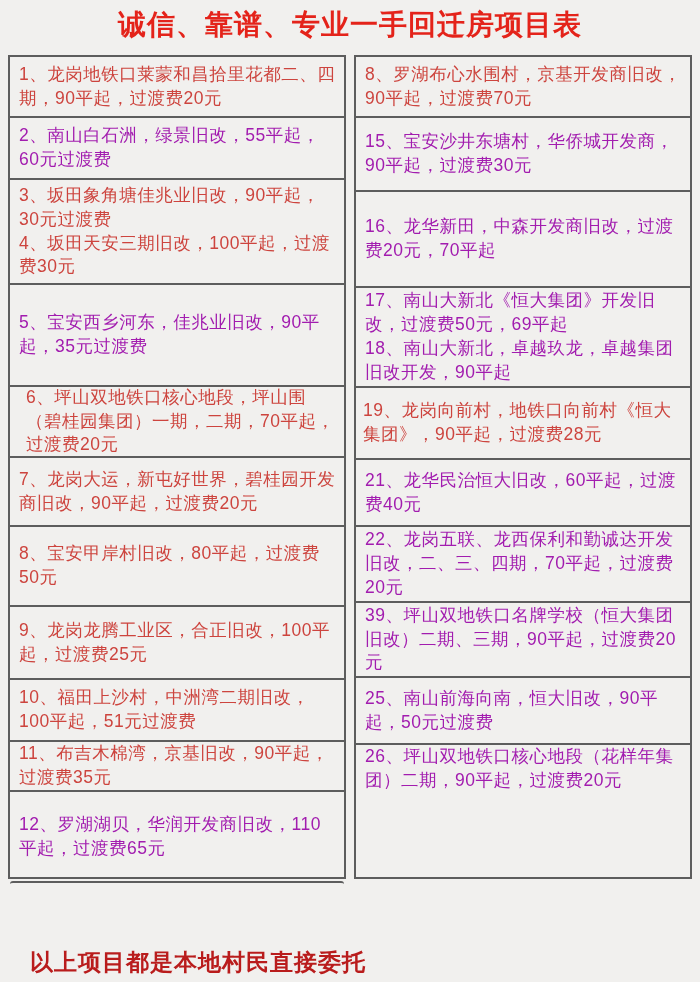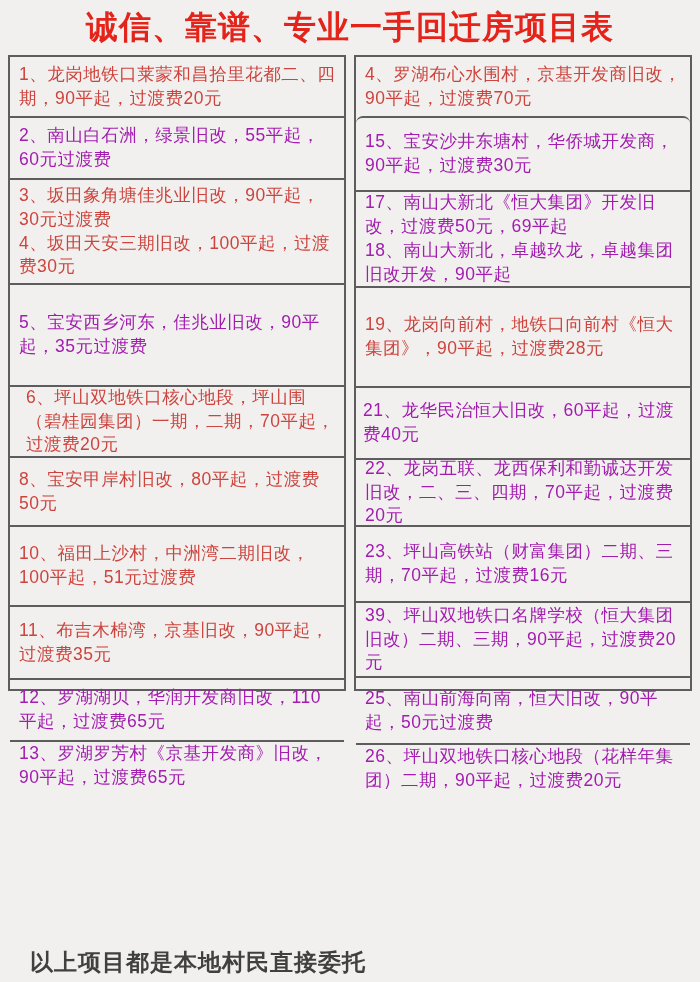--- a/index.html
+++ b/index.html
@@ -4,27 +4,27 @@
 <style>
   html,body{margin:0;padding:0;}
   body{
     width:700px;height:982px;position:relative;overflow:hidden;
     background:#f1f0ee;
     font-family:"Liberation Sans","DejaVu Sans",sans-serif;
   }
   .page-title{
     margin:6px 0 10px 0;
     text-align:center;
-    font-size:32px;
+    font-size:28px;
     font-weight:bold;
     letter-spacing:1px;
     color:#e4231a;
   }
   .table-wrap{
-    position:absolute;top:55px;left:8px;right:8px;height:636px;
+    position:absolute;top:55px;left:8px;right:8px;height:824px;
     display:flex;gap:8px;
   }
   .col{
     flex:1 1 0;
     display:flex;flex-direction:column;
     border:2px solid #5d5d5d;
     box-sizing:border-box;
   }
   .cell{
     box-sizing:border-box;
@@ -47,64 +47,66 @@
   .col-l > .cell:nth-child(5){flex:0 0 71px;padding-left:16px;}
   .col-l > .cell:nth-child(6){flex:0 0 69px;}
   .col-l > .cell:nth-child(7){flex:0 0 80px;}
   .col-l > .cell:nth-child(8){flex:0 0 73px;}
   .col-l > .cell:nth-child(9){flex:0 0 62px;}
   .col-l > .cell:nth-child(10){flex:0 0 50px;}
   .col-l > .cell:nth-child(11){flex:0 0 91px;}
   .col-l > .cell:nth-child(12){flex:1 1 auto;border-radius:22px;}
   
   .col-r > .cell:nth-child(1){flex:0 0 59px;}
-  .col-r > .cell:nth-child(2){flex:0 0 74px;border-radius:7px;}
+  .col-r > .cell:nth-child(2){flex:0 0 74px;}
   .col-r > .cell:nth-child(3){flex:0 0 96px;}
   .col-r > .cell:nth-child(4){flex:0 0 100px;}
   .col-r > .cell:nth-child(5){flex:0 0 72px;padding-left:7px;}
   .col-r > .cell:nth-child(6){flex:0 0 67px;}
   .col-r > .cell:nth-child(7){flex:0 0 76px;}
   .col-r > .cell:nth-child(8){flex:0 0 75px;}
   .col-r > .cell:nth-child(9){flex:0 0 67px;}
   .col-r > .cell:nth-child(10){flex:0 0 50px;}
   .col-r > .cell:nth-child(11){flex:0 0 83px;}
   .col-r > .cell:nth-child(12){flex:1 1 auto;border-radius:31px;}
   .footer-note{
     position:absolute;left:30px;bottom:4px;
-    font-size:23px;font-weight:bold;color:#404040;
+    font-size:23px;font-weight:bold;color:#b91c1c;
     letter-spacing:1px;
   }
 </style>
 </head>
 <body>
 
 <div class="page-title">诚信、靠谱、专业一手回迁房项目表</div>
 
 <div class="table-wrap">
   <div class="col col-l">
     <div class="cell" data-color="red">1、龙岗地铁口莱蒙和昌拾里花都二、四期，90平起，过渡费20元</div>
     <div class="cell" data-color="black">2、南山白石洲，绿景旧改，55平起，60元过渡费</div>
     <div class="cell" data-color="red">3、坂田象角塘佳兆业旧改，90平起，30元过渡费
 4、坂田天安三期旧改，100平起，过渡费30元</div>
     <div class="cell" data-color="black">5、宝安西乡河东，佳兆业旧改，90平起，35元过渡费</div>
     <div class="cell" data-color="red">6、坪山双地铁口核心地段，坪山围（碧桂园集团）一期，二期，70平起，过渡费20元</div>
+    <div class="cell" data-color="red">7、龙岗大运，新屯好世界，碧桂园开发商旧改，90平起，过渡费20元</div>
     <div class="cell" data-color="red">8、宝安甲岸村旧改，80平起，过渡费50元</div>
+    <div class="cell" data-color="red">9、龙岗龙腾工业区，合正旧改，100平起，过渡费25元</div>
     <div class="cell" data-color="red">10、福田上沙村，中洲湾二期旧改，100平起，51元过渡费</div>
     <div class="cell" data-color="red">11、布吉木棉湾，京基旧改，90平起，过渡费35元</div>
     <div class="cell" data-color="black">12、罗湖湖贝，华润开发商旧改，110平起，过渡费65元</div>
     <div class="cell" data-color="black">13、罗湖罗芳村《京基开发商》旧改，90平起，过渡费65元</div>
   </div>
   <div class="col col-r">
-    <div class="cell" data-color="red">4、罗湖布心水围村，京基开发商旧改，90平起，过渡费70元</div>
+    <div class="cell" data-color="red">8、罗湖布心水围村，京基开发商旧改，90平起，过渡费70元</div>
     <div class="cell" data-color="black">15、宝安沙井东塘村，华侨城开发商，90平起，过渡费30元</div>
+    <div class="cell" data-color="black">16、龙华新田，中森开发商旧改，过渡费20元，70平起</div>
     <div class="cell" data-color="black">17、南山大新北《恒大集团》开发旧改，过渡费50元，69平起
 18、南山大新北，卓越玖龙，卓越集团旧改开发，90平起</div>
     <div class="cell" data-color="red">19、龙岗向前村，地铁口向前村《恒大集团》，90平起，过渡费28元</div>
     <div class="cell" data-color="black">21、龙华民治恒大旧改，60平起，过渡费40元</div>
     <div class="cell" data-color="black">22、龙岗五联、龙西保利和勤诚达开发旧改，二、三、四期，70平起，过渡费20元</div>
-    <div class="cell" data-color="black">23、坪山高铁站（财富集团）二期、三期，70平起，过渡费16元</div>
     <div class="cell" data-color="black">39、坪山双地铁口名牌学校（恒大集团旧改）二期、三期，90平起，过渡费20元</div>
     <div class="cell" data-color="black">25、南山前海向南，恒大旧改，90平起，50元过渡费</div>
     <div class="cell" data-color="black">26、坪山双地铁口核心地段（花样年集团）二期，90平起，过渡费20元</div>
   </div>
 </div>
 
 <div class="footer-note">以上项目都是本地村民直接委托</div>
 
 </body></html>

